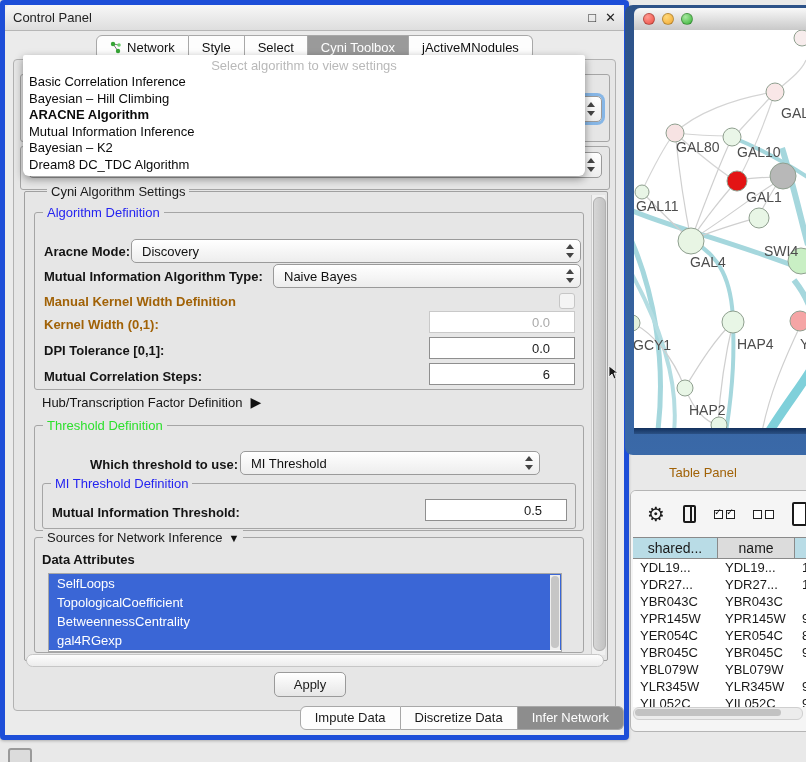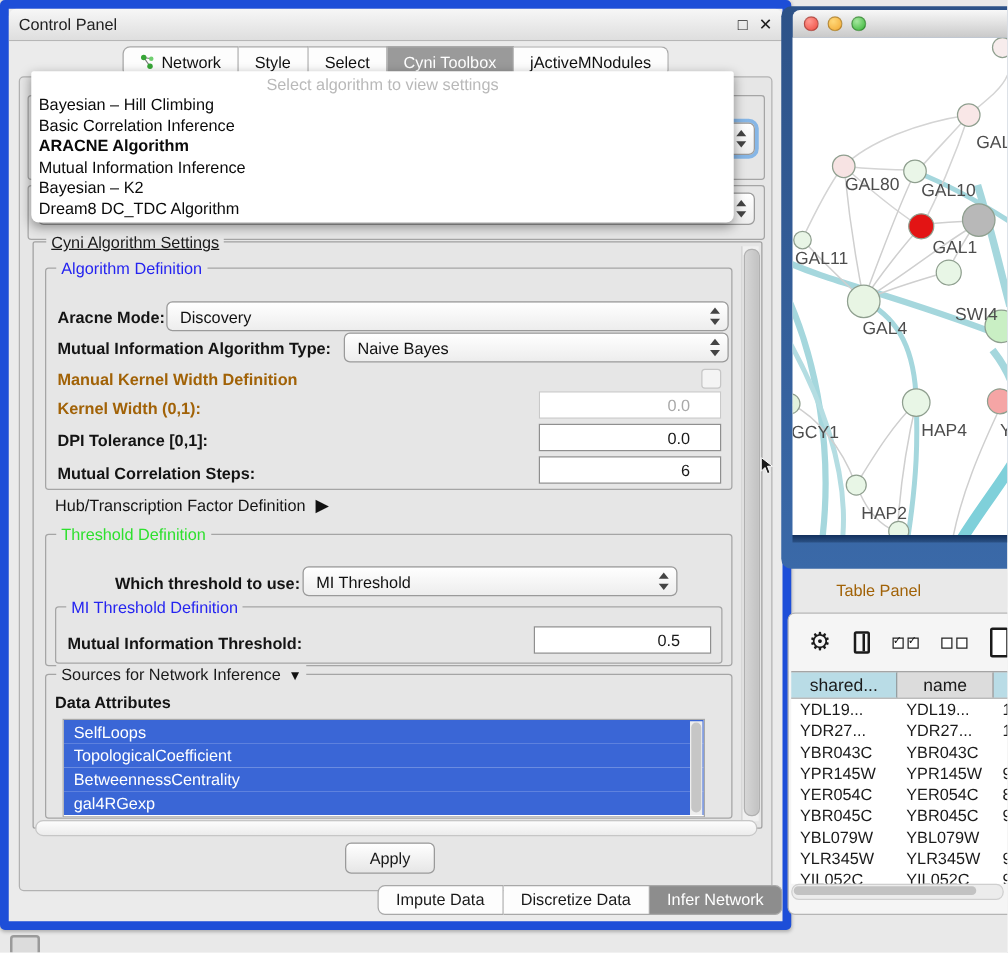--- a/index.html
+++ b/index.html
@@ -1,20 +1,20 @@
 <!DOCTYPE html>
 <html><head>
 <meta charset="utf-8">
 <style>
   html,body{margin:0;padding:0;}
   #stage{position:relative;width:806px;height:762px;background:#e9e9e9;overflow:hidden;
          font-family:"Liberation Sans","DejaVu Sans",sans-serif;font-size:13px;color:#1a1a1a;}
   
   .cp-window{position:absolute;left:0;top:6;width:619px;height:730px;background:#ebebeb;
-             border:7px solid #1d4ed8;border-radius:4px;box-shadow:0 1px 3px rgba(0,0,0,.25);}
+             border:5px solid #1d4ed8;border-radius:4px;box-shadow:0 1px 3px rgba(0,0,0,.25);}
   .cp-titlebar{position:absolute;left:0;top:0;right:0;height:26px;
                background:linear-gradient(#f7f7f7,#dedede);border-bottom:1px solid #b6b6b6;
                border-radius:6px 6px 0 0;display:flex;align-items:center;padding:0 8px;box-sizing:border-box;}
   .cp-title{font-size:13px;color:#222;}
   .cp-winbtns{margin-left:auto;display:flex;gap:9px;align-items:center;}
   .winbtn{font-size:13px;color:#222;cursor:default;line-height:1;}
   .winbtn.close{font-weight:bold;}
   
   .tabbar{position:absolute;left:0;top:30px;width:100%;height:25px;display:flex;justify-content:center;}
   .tab{display:flex;align-items:center;gap:5px;padding:0 13px;height:23px;background:#fdfdfd;
@@ -157,31 +157,31 @@
       </div>
       <div class="groupbox" style="left:6px;top:86px;width:588px;height:42px;"></div>
       <div class="combo" style="left:14px;top:92px;width:574px;height:26px;">
         <span class="ctext" style="color:#9d9d9d;">gal-filtered sif default node</span>
         <span class="arrows"></span>
       </div>
 
       <div class="popup">
         <div class="popup-prompt">Select algorithm to view settings</div>
         <div id="dd-items">
+            <div class="dd-item">Basic Correlation Inference</div>
             <div class="dd-item">Bayesian – Hill Climbing</div>
-            <div class="dd-item">Basic Correlation Inference</div>
             <div class="dd-item sel">ARACNE Algorithm</div>
             <div class="dd-item">Mutual Information Inference</div>
             <div class="dd-item">Bayesian – K2</div>
             <div class="dd-item">Dream8 DC_TDC Algorithm</div>
           </div>
       </div>
 
       <div class="settings">
-        <span class="gb-title" style="left:10px;text-decoration:underline;">Cyni Algorithm Settings</span>
+        <span class="gb-title" style="left:22px;">Cyni Algorithm Settings</span>
         <div class="vscroll">
             <div class="vthumb"></div>
           </div>
       </div>
 
       <div class="groupbox" style="left:20px;top:152px;width:548px;height:176px;">
         <span class="gb-title blue">Algorithm Definition</span>
       </div>
       <span class="lbl" style="left:30px;top:184px;">Aracne Mode:</span>
       <div class="combo" style="left:117px;top:179px;width:450px;height:24px;">

